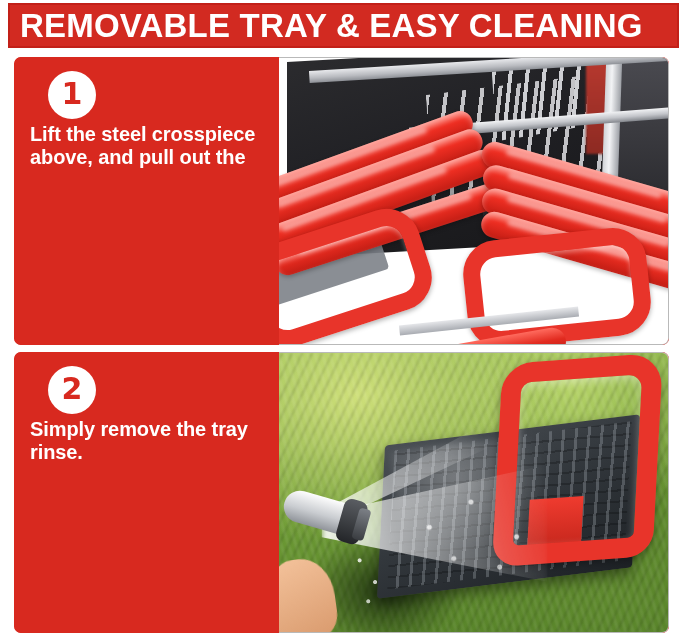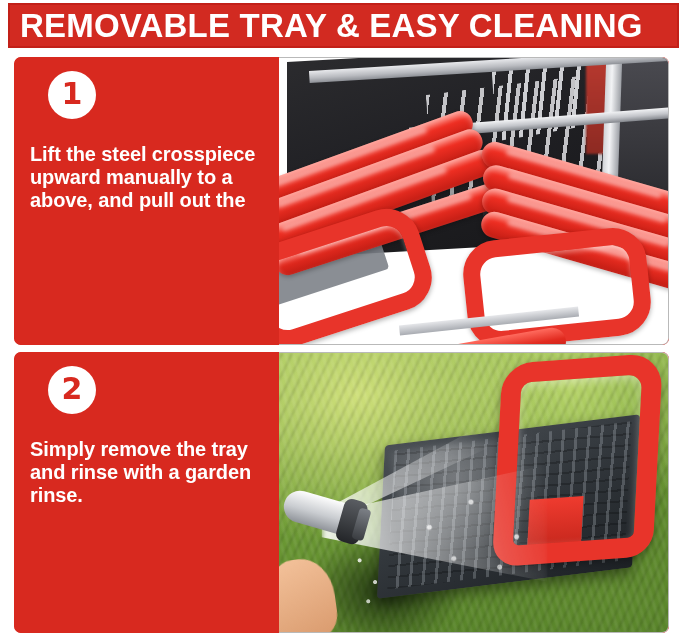--- a/index.html
+++ b/index.html
@@ -90,21 +90,21 @@
     color: #d8291f;
     font-size: 30px;
     font-weight: 600;
     line-height: 1;
     font-family: "DejaVu Sans", sans-serif;
     position: relative;
     top: -1px;
   }
 
   .step-body {
-    margin-top: 24px;
+    margin-top: 4px;
     padding-left: 8px;
     padding-right: 2px;
   }
   .step-line {
     color: #ffffff;
     font-size: 20px;
     font-weight: 700;
     line-height: 23px;
     letter-spacing: -0.1px;
     white-space: nowrap;
@@ -366,21 +366,20 @@
   </div>
 
   <div class="panel panel-1">
 
     <div class="panel-text">
       <div class="badge">
         <span class="badge-num">1</span>
       </div>
       <div class="step-body">
         <div class="step-line">Lift the steel crosspiece</div>
-        <div class="step-line">upward manually to a</div>
         <div class="step-line">above, and pull out the</div>
       </div>
     </div>
 
     <div class="panel-photo">
       <div class="photo-stage">
         <div class="p1-bg"></div>
         <div class="p1-darkbox"></div>
         <div class="p1-grate"></div>
         <div class="p1-grate2"></div>
@@ -408,21 +407,20 @@
   </div>
 
   <div class="panel panel-2">
 
     <div class="panel-text">
       <div class="badge">
         <span class="badge-num">2</span>
       </div>
       <div class="step-body">
         <div class="step-line">Simply remove the tray</div>
-        <div class="step-line">and rinse with a garden</div>
         <div class="step-line">rinse.</div>
       </div>
     </div>
 
     <div class="panel-photo">
       <div class="photo-stage">
         <div class="p2-grass"></div>
         <div class="p2-darkpatch"></div>
         <div class="p2-tray"></div>
         <div class="p2-tray-shine"></div>

